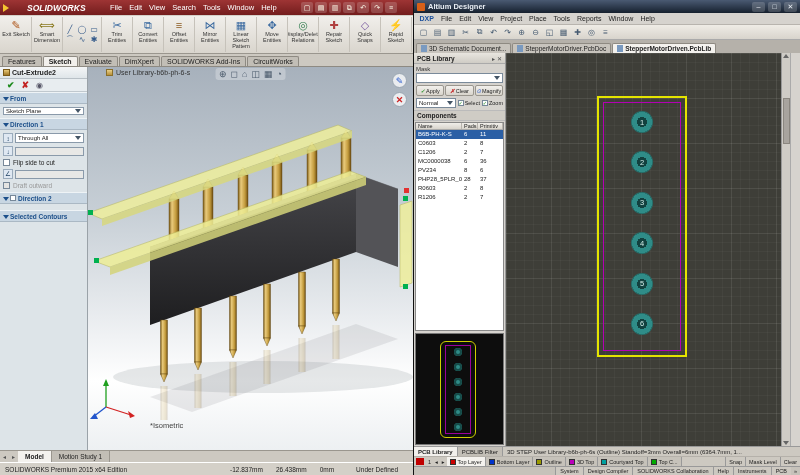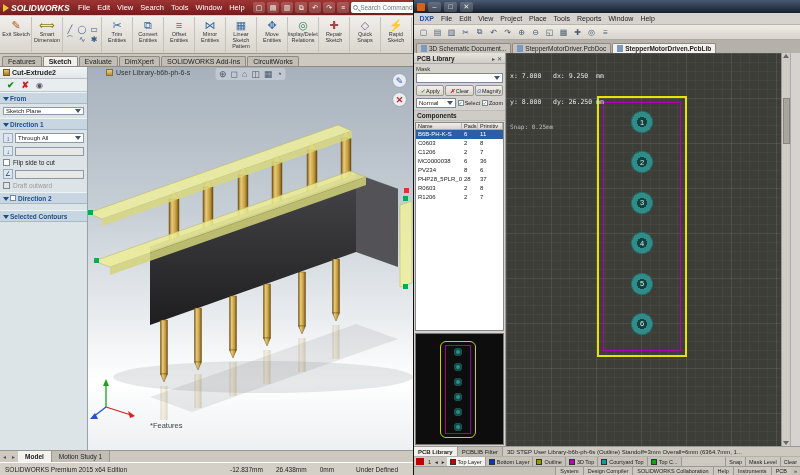--- a/index.html
+++ b/index.html
@@ -2,21 +2,21 @@
 <html><head>
 <meta charset="utf-8">
 <style>
 *{box-sizing:border-box;margin:0;padding:0}
 html,body{width:800px;height:475px;overflow:hidden;background:#222;
   font-family:"Liberation Sans",sans-serif;font-size:8px;color:#222}
 .screen{position:relative;width:800px;height:475px}
 
 
 .sw{position:absolute;left:0;top:0;width:413px;height:475px;background:#d4d0c8;overflow:hidden}
-.sw-title{position:absolute;left:0;top:0;right:0;height:15px;display:flex;align-items:center;gap:2px;
+.sw-title{position:absolute;left:0;top:0;right:0;height:15px;display:flex;align-items:center;gap:18px;
   padding:0 3px;background:linear-gradient(#9e3434,#731d1d);color:#fff}
 .sw-arrow{width:0;height:0;border-left:6px solid #f4c430;border-top:4px solid transparent;border-bottom:4px solid transparent}
 .sw-logo{font-weight:bold;font-style:italic;font-size:8.5px;margin-right:3px;white-space:nowrap}
 .sw-menus{display:flex}
 .sw-menus .mi{padding:0 3.5px;font-size:7.5px;cursor:default;white-space:nowrap}
 .sw-qicons{display:flex;gap:2px;margin-left:3px}
 .qi{width:12px;height:11px;border-radius:2px;background:rgba(255,255,255,.18);font-size:7px;
   display:flex;align-items:center;justify-content:center;color:#ffe}
 .sw-search{margin-left:auto;width:64px;height:11px;background:#fff;border-radius:2px;display:flex;align-items:center;padding:0 2px;gap:2px}
 .search-glyph{width:5px;height:5px;border:1px solid #888;border-radius:50%;position:relative;flex:none}
@@ -453,21 +453,21 @@
           <g stroke-width="1.3">
             <line x1="18" y1="320" x2="18" y2="298" stroke="#1fa01f"></line>
               <polygon points="15,299 21,299 18,292" fill="#1fa01f"></polygon>
             <line x1="18" y1="320" x2="43" y2="328" stroke="#d22222"></line>
               <polygon points="40,324 42,331 47,329" fill="#d22222"></polygon>
             <line x1="18" y1="320" x2="5" y2="330" stroke="#2255cc"></line>
               <polygon points="7,326 10,332 2,332" fill="#2255cc"></polygon>
           </g>
         </svg>
 
-        <span class="vp-label">*Features</span>
+        <span class="vp-label">*Isometric</span>
       </div>
     </div>
 
     <div class="sw-doctabs">
       <span class="arr">◂</span>
       <span class="arr">▸</span>
       <div class="dtabs">
           <span class="sw-doctab selected">Model</span>
           <span class="sw-doctab">Motion Study 1</span>
         </div>
@@ -481,20 +481,21 @@
         <span>0mm</span>
       </span>
       <span class="st-state">Under Defined</span>
     </div>
   </section>
 
   <section class="al">
 
     <div class="al-title">
       <span class="alogo"></span>
+      <span class="t">Altium Designer</span>
       <span class="win-btn">–</span>
       <span class="win-btn">□</span>
       <span class="win-btn close">✕</span>
     </div>
 
     <nav class="al-menu">
         <span class="mi">DXP</span>
         <span class="mi">File</span>
         <span class="mi">Edit</span>
         <span class="mi">View</span>
@@ -642,25 +643,20 @@
               <div class="pv-pad"></div>
               <div class="pv-pad"></div>
               <div class="pv-pad"></div>
               <div class="pv-pad"></div>
               <div class="pv-pad"></div>
             </div>
         </div>
       </aside>
 
       <div class="alv">
-        <div class="alv-coords">
-          <div>x: 7.000   dx: 9.250  mm</div>
-          <div>y: 8.000   dy: 26.250 mm</div>
-          <div class="snap">Snap: 0.25mm</div>
-        </div>
         <div class="brd-yellow"></div>
         <div class="brd-magenta"></div>
         <div class="pads-col">
             <div class="pad">
             <span class="pn">1</span>
           </div>
             <div class="pad">
             <span class="pn">2</span>
           </div>
             <div class="pad">

